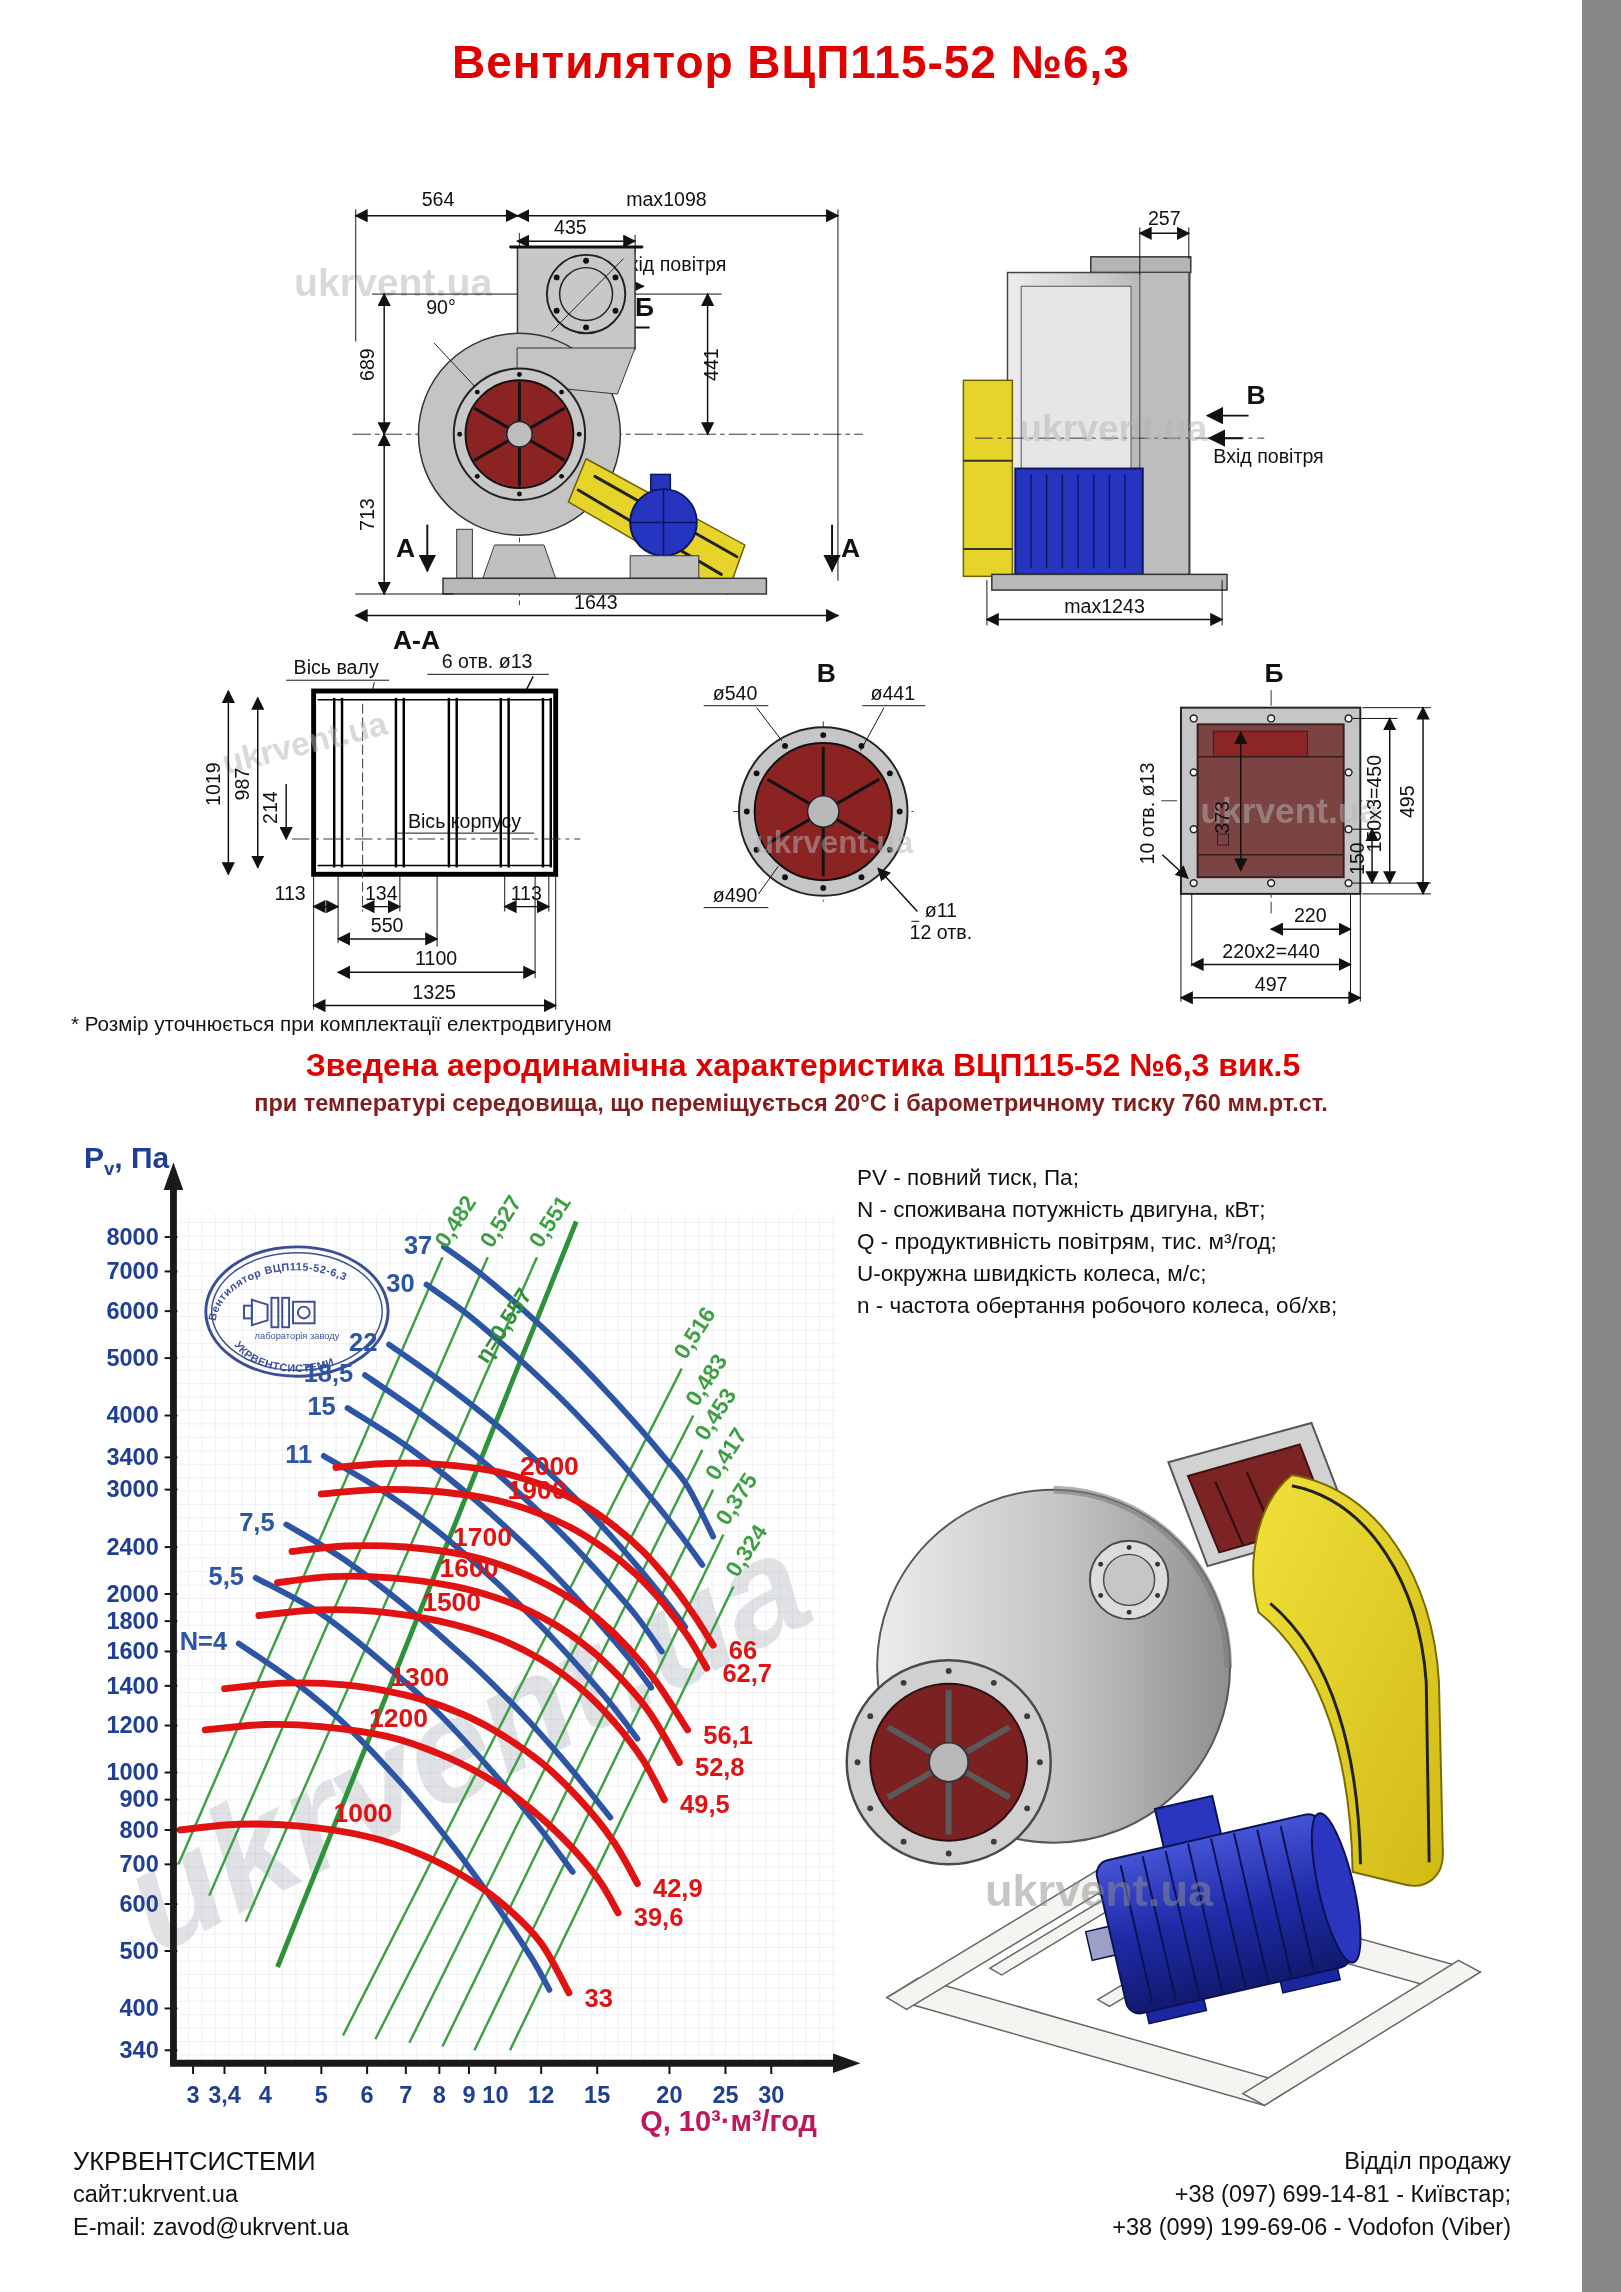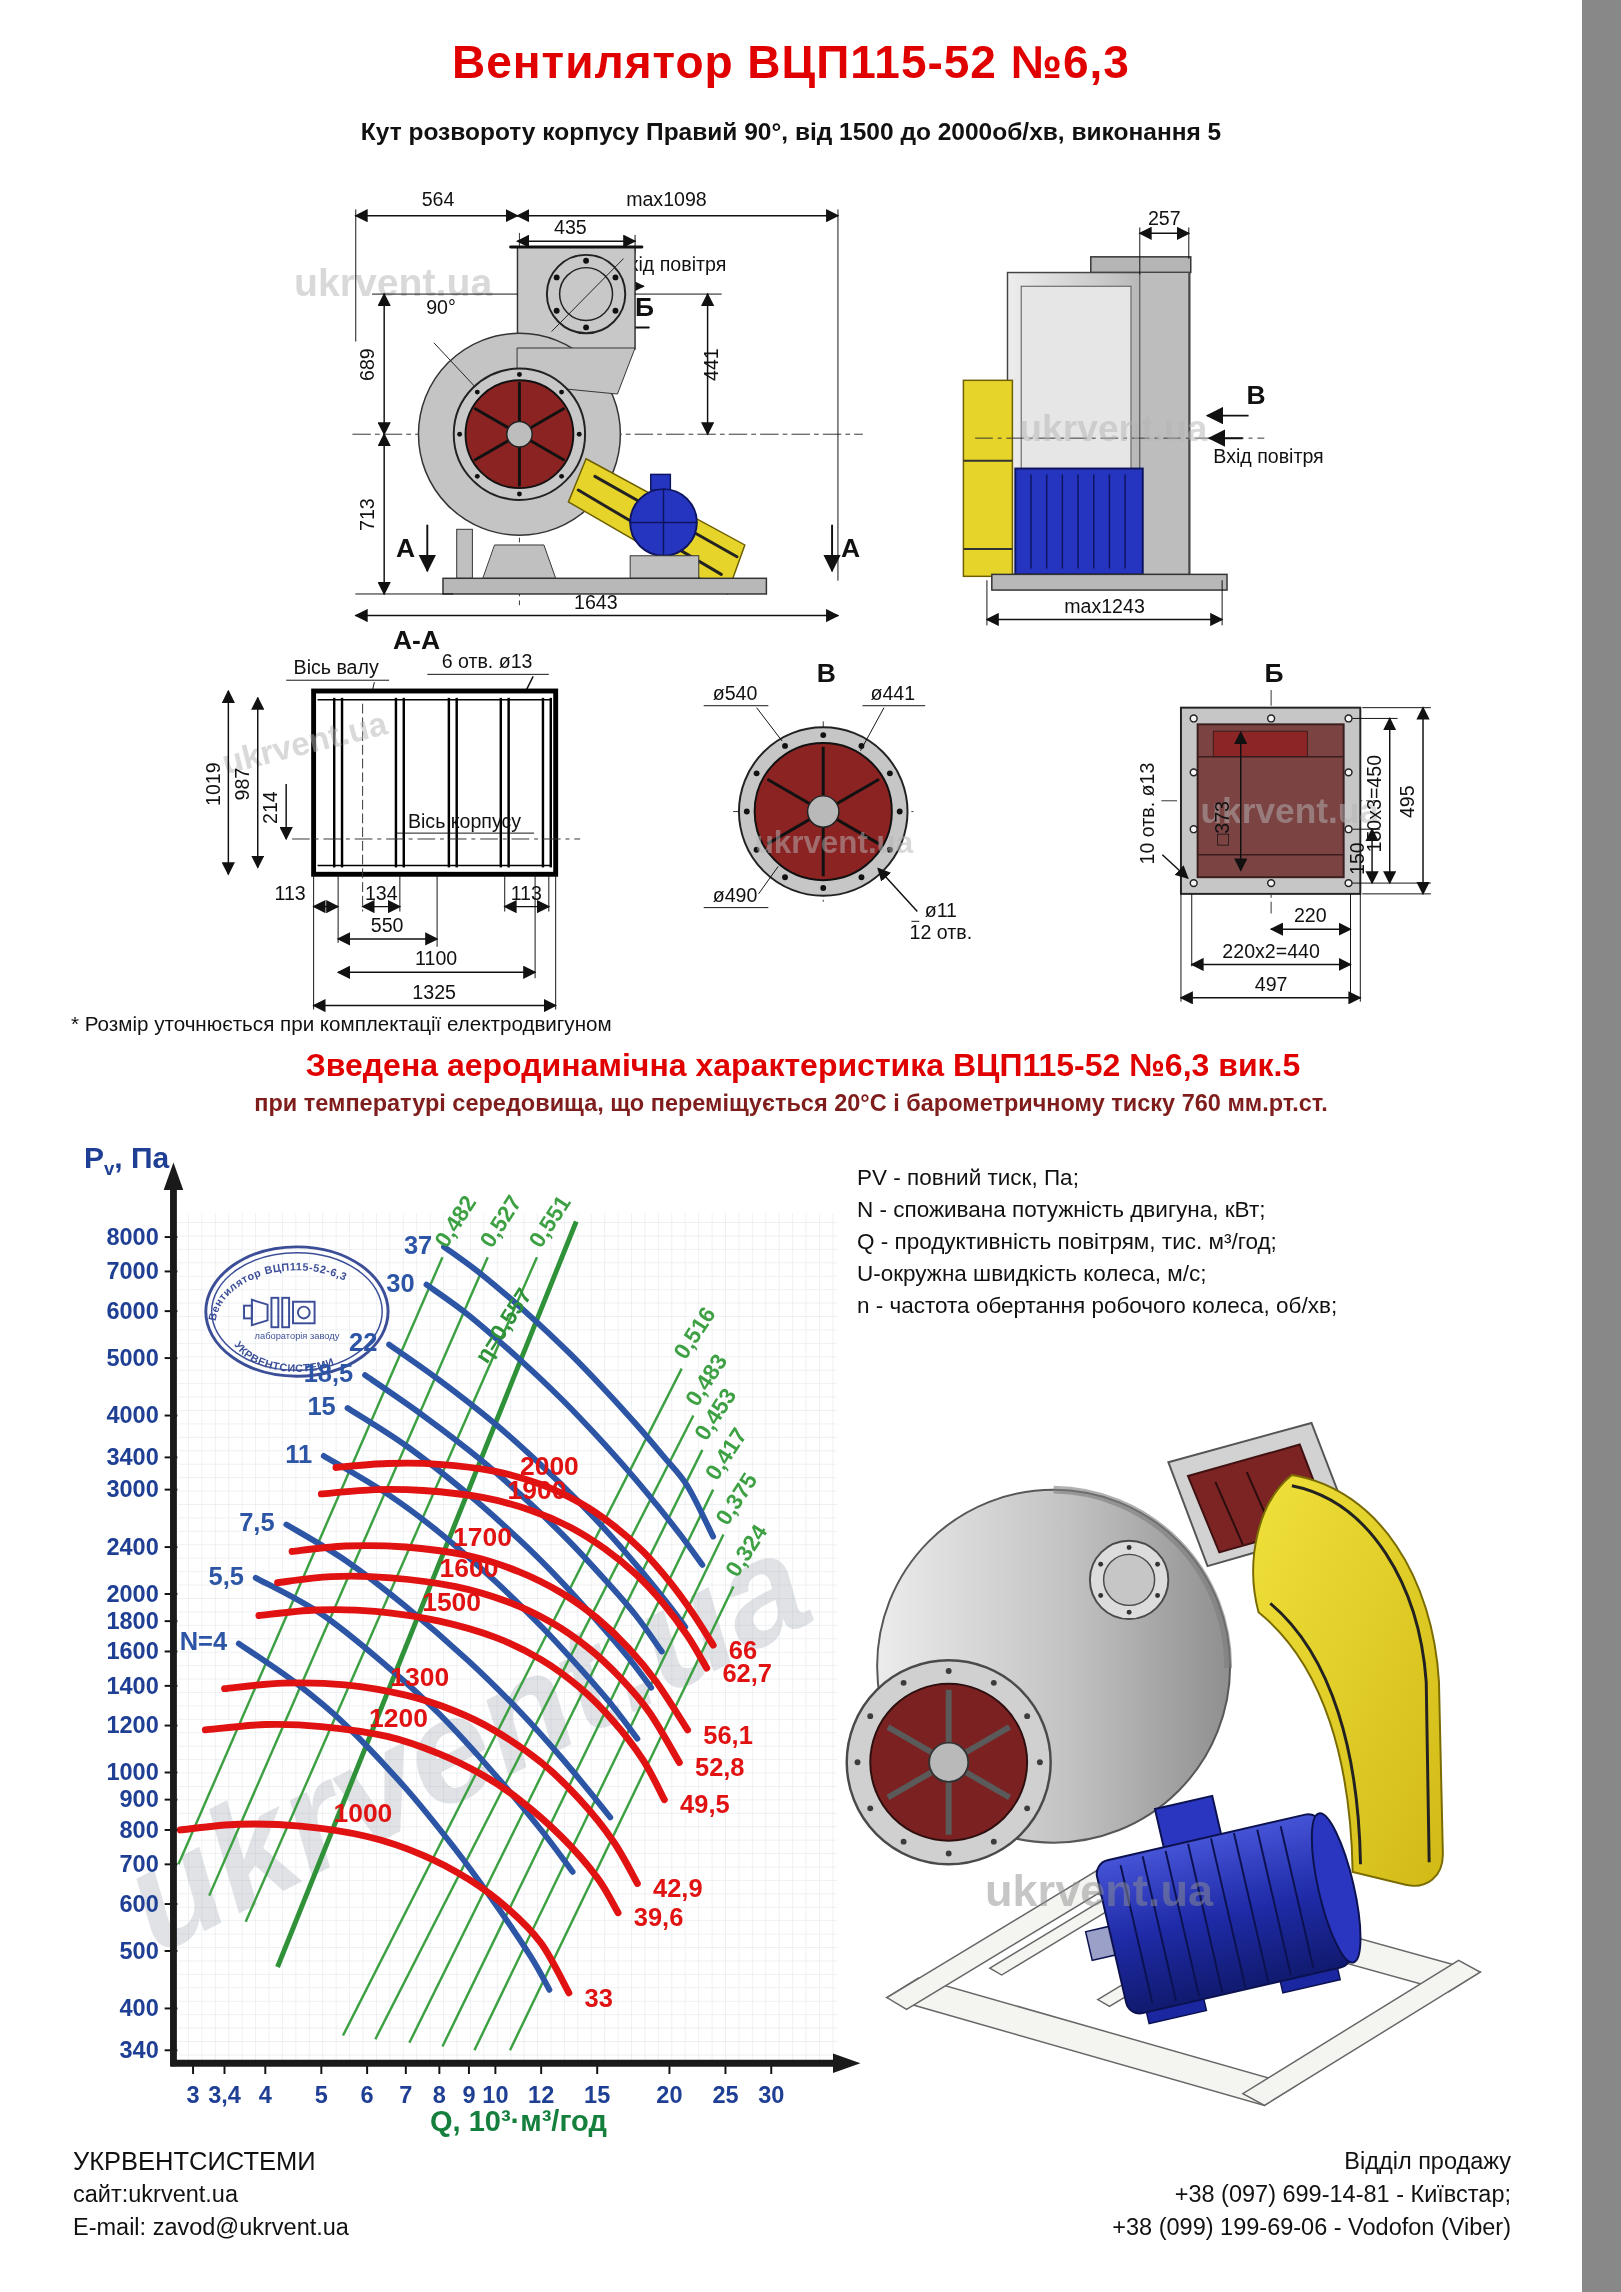--- a/index.html
+++ b/index.html
@@ -6,38 +6,37 @@
   .page{position:relative;width:1582px;height:2293px;background:#fff;overflow:hidden;
         font-family:"Liberation Sans",sans-serif;color:#111;}
   .abs{position:absolute;}
   .page-title{left:0;right:0;top:35px;text-align:center;font-size:46px;font-weight:bold;color:#e00000;letter-spacing:1px;}
   .page-subtitle{left:0;right:0;top:118px;text-align:center;font-size:24.5px;font-weight:bold;color:#111;}
   .note{left:71px;top:1012px;font-size:20.6px;color:#111;}
   .sec2-title{left:0;right:0;top:1047px;text-align:center;font-size:32px;font-weight:bold;color:#e00000;padding-left:24px;}
   .sec2-sub{left:0;right:0;top:1090px;text-align:center;font-size:23.5px;font-weight:bold;color:#7f1d1d;}
   .pv-label{left:84px;top:1141px;font-size:30px;font-weight:bold;color:#1f3f94;}
   .pv-label sub{font-size:18.6px;}
-  .q-label{left:430px;top:2105px;width:412px;text-align:left;font-size:29px;font-weight:bold;color:#15803d;}
+  .q-label{left:405px;top:2105px;width:412px;text-align:right;font-size:29px;font-weight:bold;color:#be185d;}
   .legend{left:857px;top:1162px;font-size:22.5px;line-height:32px;color:#111;}
   .footer-left{left:73px;top:2145px;font-size:23.5px;line-height:33px;color:#111;}
   .footer-left .co{font-size:25.5px;}
   .footer-right{right:71px;top:2145px;font-size:23.5px;line-height:33px;color:#111;text-align:right;margin-left:24px;}
   svg{display:block;}
   svg text{font-family:"Liberation Sans",sans-serif;}
   .dimtxt{font-size:20px;fill:#111;}
   .dimbig{font-size:27px;font-weight:bold;fill:#111;}
   .wm{font-weight:bold;fill:#b5b5b5;opacity:.5;}
 </style>
 </head>
 <body>
 
 <div class="page">
 
   <div class="abs page-title">Вентилятор  ВЦП115-52 №6,3</div>
-  <div class="abs page-subtitle">Кут розвороту корпусу Правий 90°, від 1500 до 2000об/хв, виконання 5</div>
 
   <svg class="abs" style="left:0;top:147px" width="1621" height="892" viewBox="0 150 1654 910">
     <defs>
       <marker id="ar" viewBox="0 0 10 10" refX="9" refY="5" markerWidth="9" markerHeight="9" orient="auto-start-reverse">
         <path d="M0,0L10,5L0,10z" fill="#111"></path>
       </marker>
       <linearGradient id="gradV" x1="0" y1="0" x2="1" y2="0">
         <stop offset="0" stop-color="#ededed"></stop>
           <stop offset="0.55" stop-color="#c7c7c7"></stop>
           <stop offset="1" stop-color="#9f9f9f"></stop>

